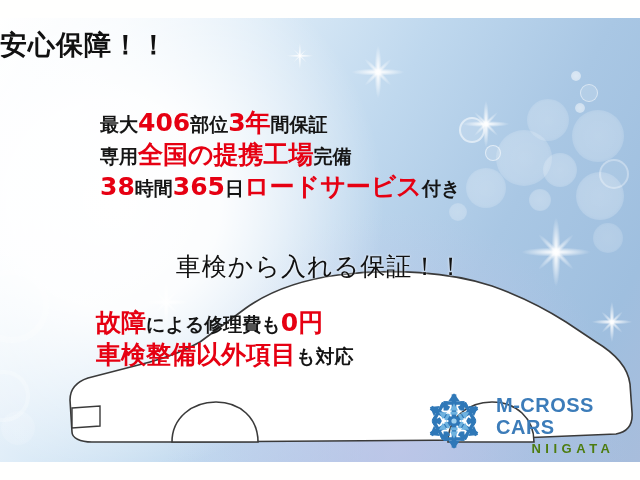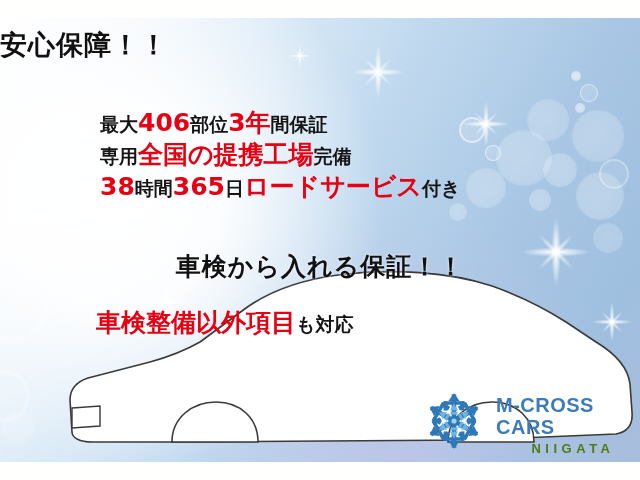--- a/index.html
+++ b/index.html
@@ -71,21 +71,21 @@
   .block-a .ln{margin-bottom:6px;}
   .block-b .ln{margin-bottom:6px;}
 
   .big{font-size:25px;font-weight:bold;line-height:1.04;}
   .sm{font-size:19px;font-weight:bold;line-height:1.04;}
   .red{color:#e60012;}
   .blk{color:#151515;}
 
   .midline{
     display:inline-block;
-    font-size:25px;font-weight:bold;color:#111111;letter-spacing:1px;
+    font-size:25px;font-weight:normal;color:#111111;letter-spacing:1px;
     font-family:"DejaVu Sans","Liberation Sans",sans-serif;
     text-shadow:0 0 3px rgba(255,255,255,.9);
   }
 
   
   .logo{position:absolute;left:424px;top:388px;width:212px;height:68px;}
   .logo-mark{position:absolute;left:0;top:4px;width:60px;height:58px;}
   .logo-txt{position:absolute;left:72px;top:6px;width:150px;}
   .logo-name{
     font-size:20px;font-weight:bold;color:#3c7cb9;letter-spacing:.5px;
@@ -185,20 +185,21 @@
       <div class="ln"><span class="sm blk">最大</span><span class="big red">406</span><span class="sm blk">部位</span><span class="big red">3年</span><span class="sm blk">間保証</span></div>
       <div class="ln"><span class="sm blk">専用</span><span class="big red">全国の提携工場</span><span class="sm blk">完備</span></div>
       <div class="ln"><span class="big red">38</span><span class="sm blk">時間</span><span class="big red">365</span><span class="sm blk">日</span><span class="big red">ロードサービス</span><span class="sm blk">付き</span></div>
     </div>
 
   <div class="block-mid">
     <span class="midline">車検から入れる保証！！</span>
   </div>
 
   <div class="block-b" id="coverage-block">
+      <div class="ln"><span class="big red">故障</span><span class="sm blk">による修理費も</span><span class="big red">0円</span></div>
       <div class="ln"><span class="big red">車検整備以外項目</span><span class="sm blk">も対応</span></div>
     </div>
 
   <div class="logo">
     <svg class="logo-mark" viewBox="0 0 100 100">
       <g fill="#2f78b8">
         <g id="sf-arm">
           <rect x="46" y="4" width="8" height="44"></rect>
           <polygon points="50,2 60,16 40,16"></polygon>
           <rect x="32" y="16" width="7" height="16"></rect>

